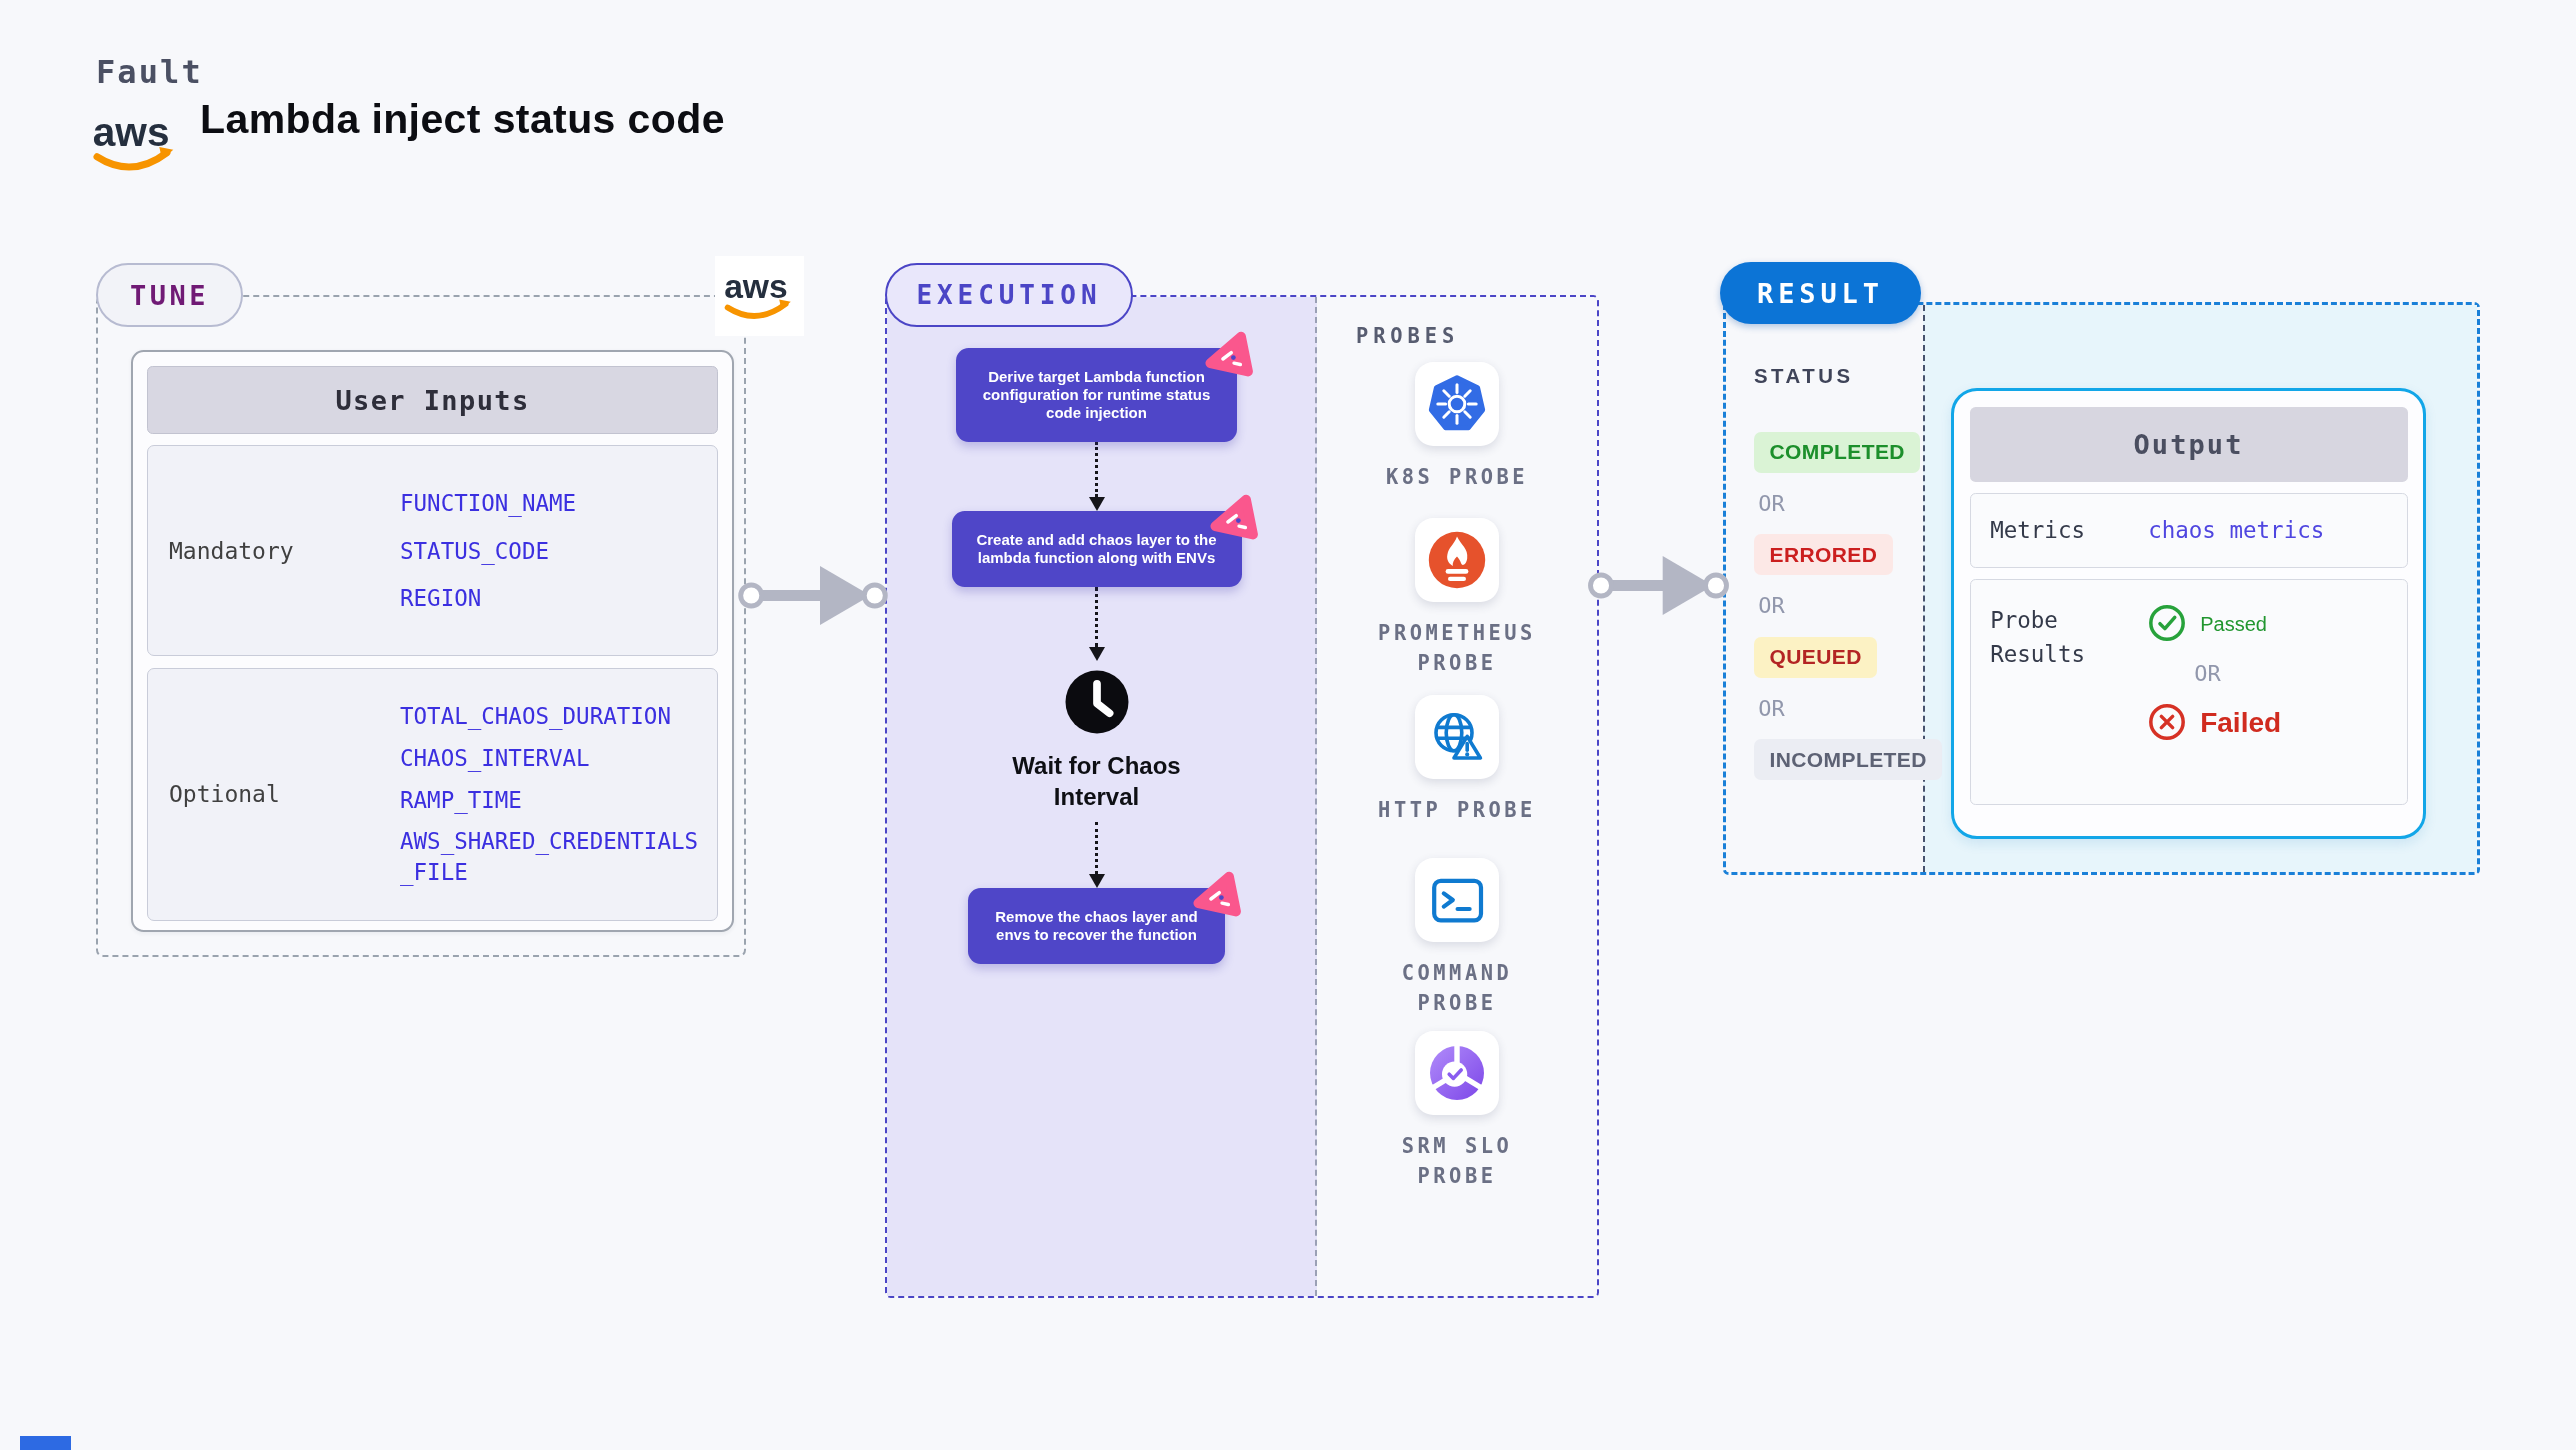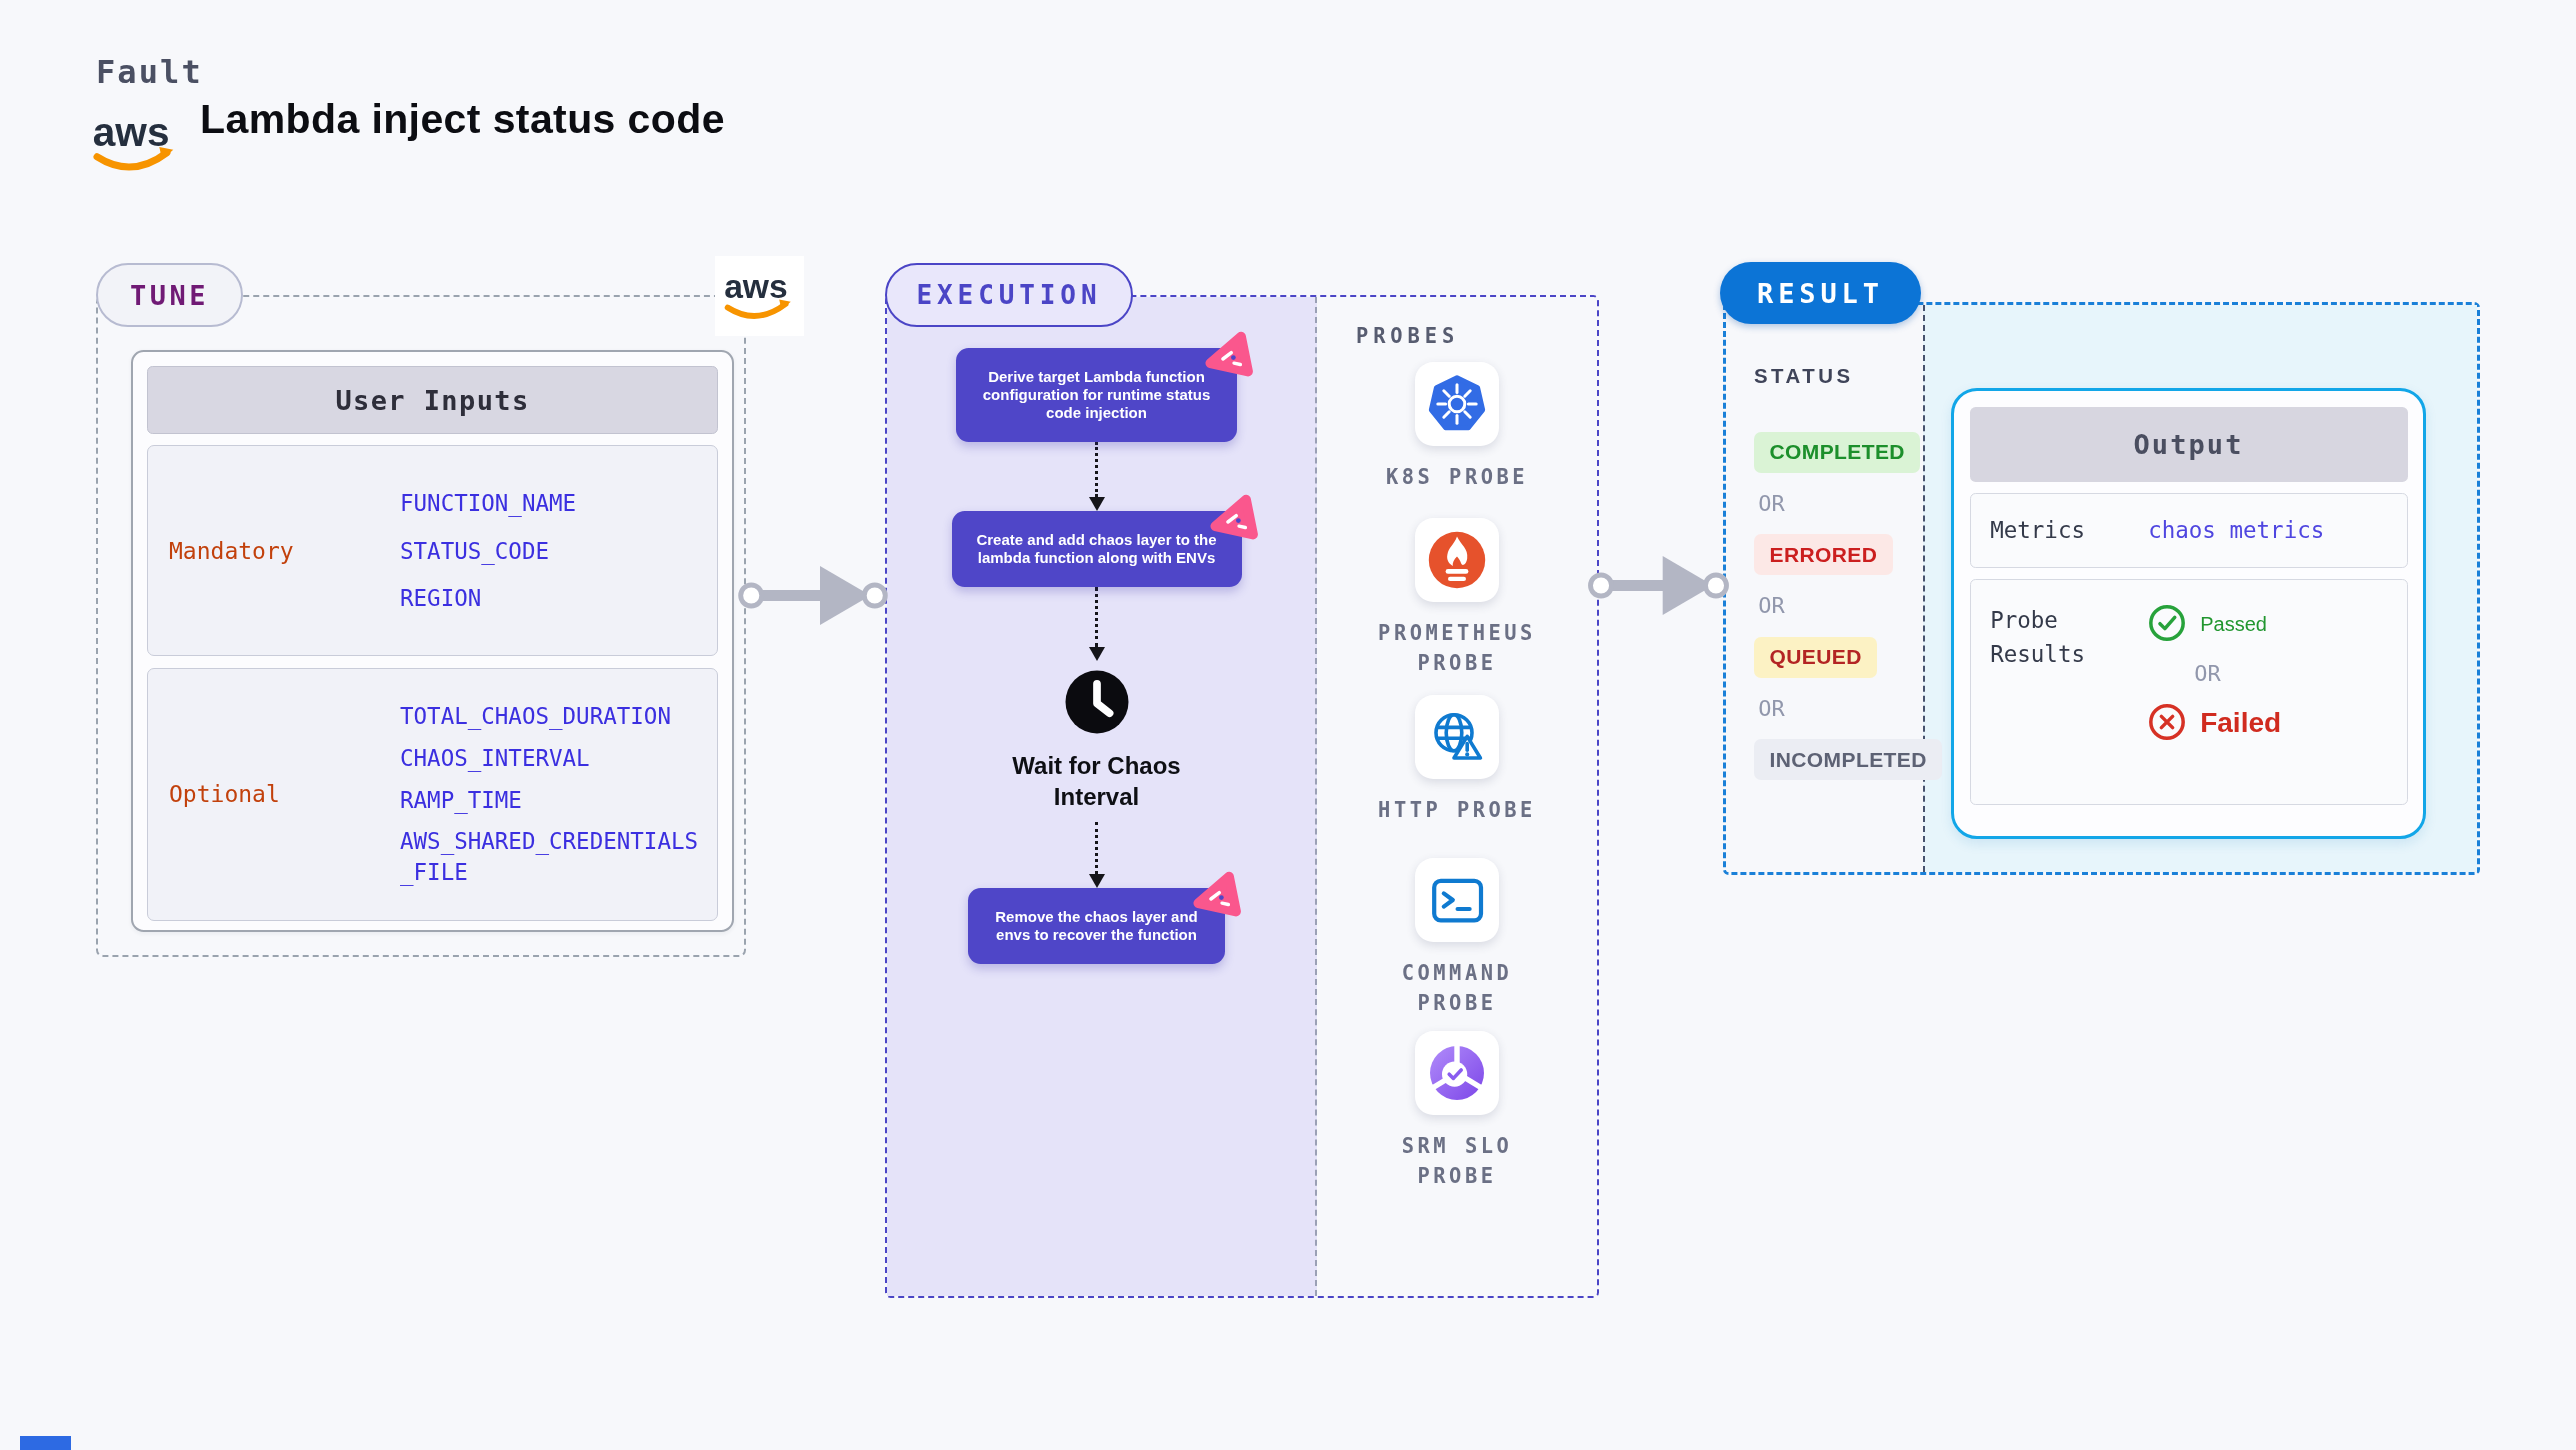--- a/index.html
+++ b/index.html
@@ -23,21 +23,21 @@
   
   .tune-box{left:96px;top:295px;width:646px;height:658px;border:2.1px dashed #9aa3ae;border-radius:7px;}
   .tune-pill{left:96px;top:263px;height:60px;padding:0 32px;background:#f2f3f8;border:2.1px solid #b7bbd1;
              font-size:27px;color:#701a75;letter-spacing:3.5px;}
   .aws-corner{left:715px;top:256px;width:89px;height:80px;background:#ffffff;display:flex;align-items:center;justify-content:center;z-index:4;}
   .ui-card{left:131px;top:350px;width:603px;height:582px;background:#fcfcfe;border:2.8px solid #a0a6b0;border-radius:12.7px;
            padding:14px;box-sizing:border-box;box-shadow:0 1.4px 4.2px rgba(40,44,63,.06);}
   .ui-header{height:66px;background:#d8d7e2;border:0.7px solid #c2c3d0;border-radius:5.6px;display:flex;align-items:center;justify-content:center;
              font-size:27px;color:#2e2e3a;letter-spacing:1.4px;font-weight:bold;}
   .param-box{background:#f1f2f8;border:1.4px solid #c9ccd9;border-radius:7px;position:relative;margin-top:11.3px;box-sizing:border-box;}
-  .param-box .row-label{position:absolute;left:21px;top:50%;transform:translateY(-50%);font-size:23px;color:#c2410c;}
+  .param-box .row-label{position:absolute;left:21px;top:50%;transform:translateY(-50%);font-size:23px;color:#404040;}
   .param-col{position:absolute;left:252px;right:14px;top:0;bottom:0;display:flex;flex-direction:column;justify-content:space-evenly;}
   .param{font-size:22.5px;color:#3b2fe0;line-height:1.35;overflow-wrap:anywhere;}
   .box-mandatory{height:211px;}
   .box-optional{height:253px;}
 
   
   .conn-arrow{z-index:6;}
 
   
   .exec-box{left:885px;top:295px;width:710px;height:999px;border:2.1px dashed #4b45c6;border-radius:5.6px;}

